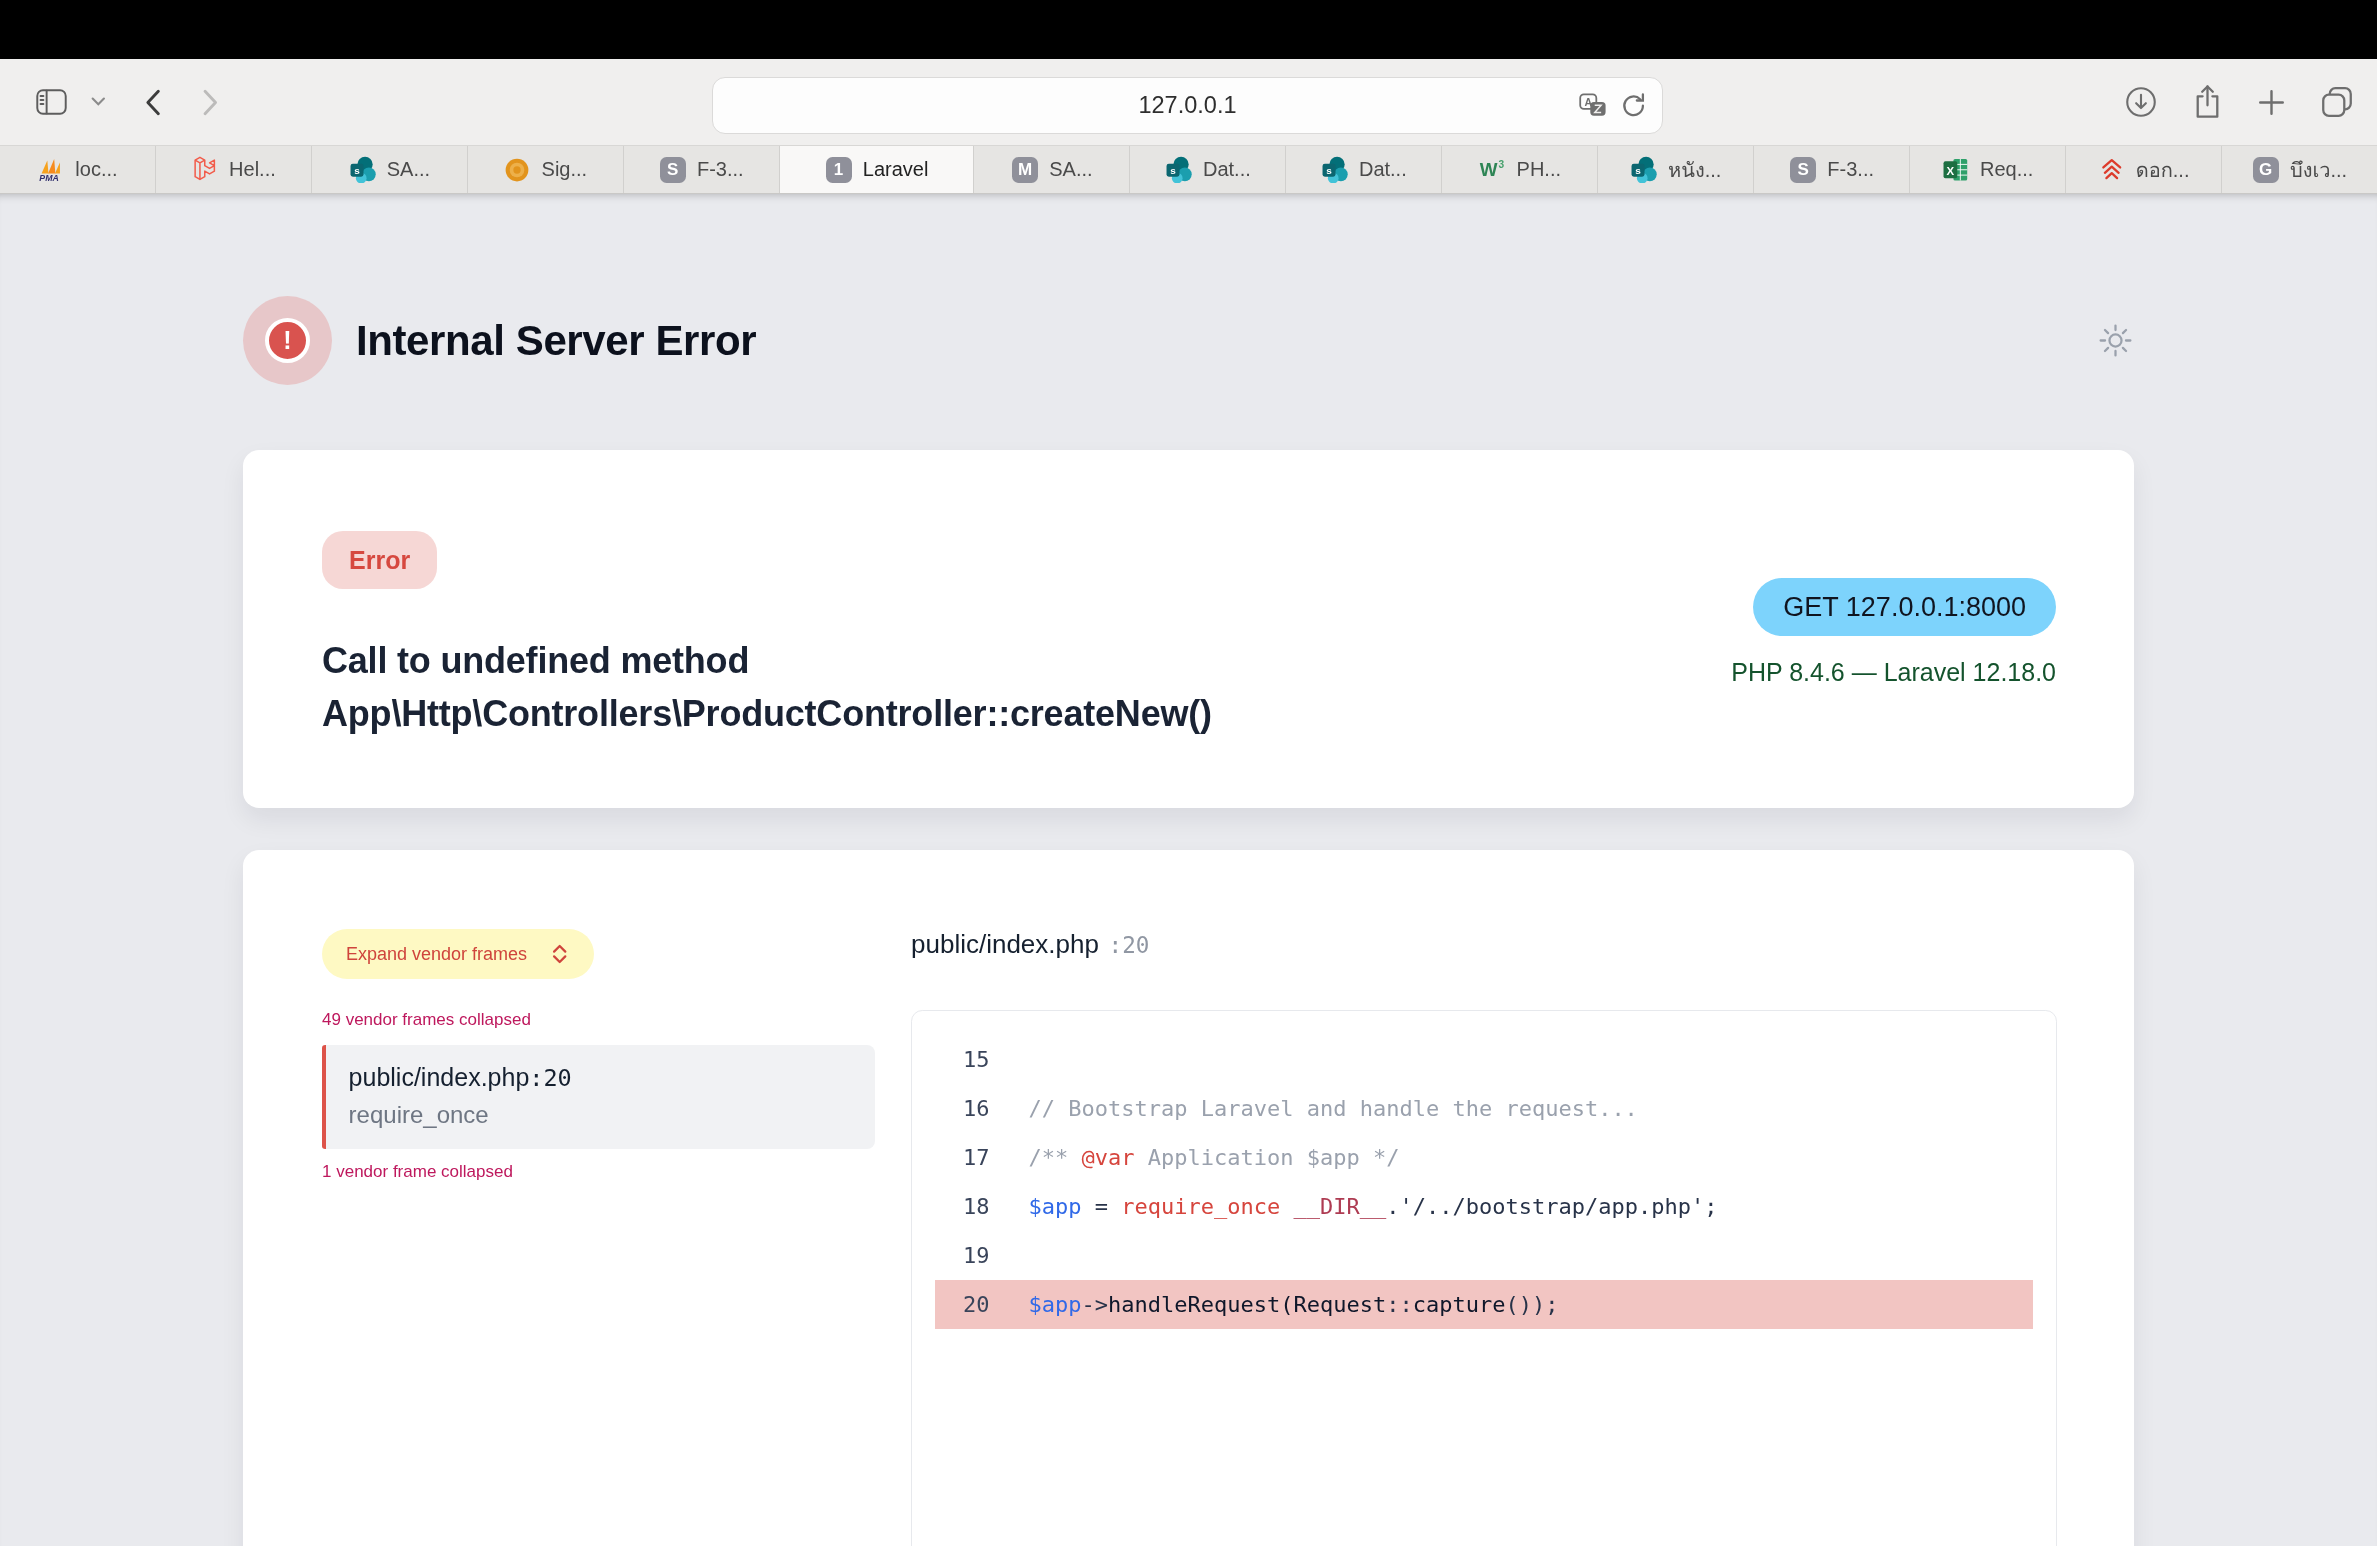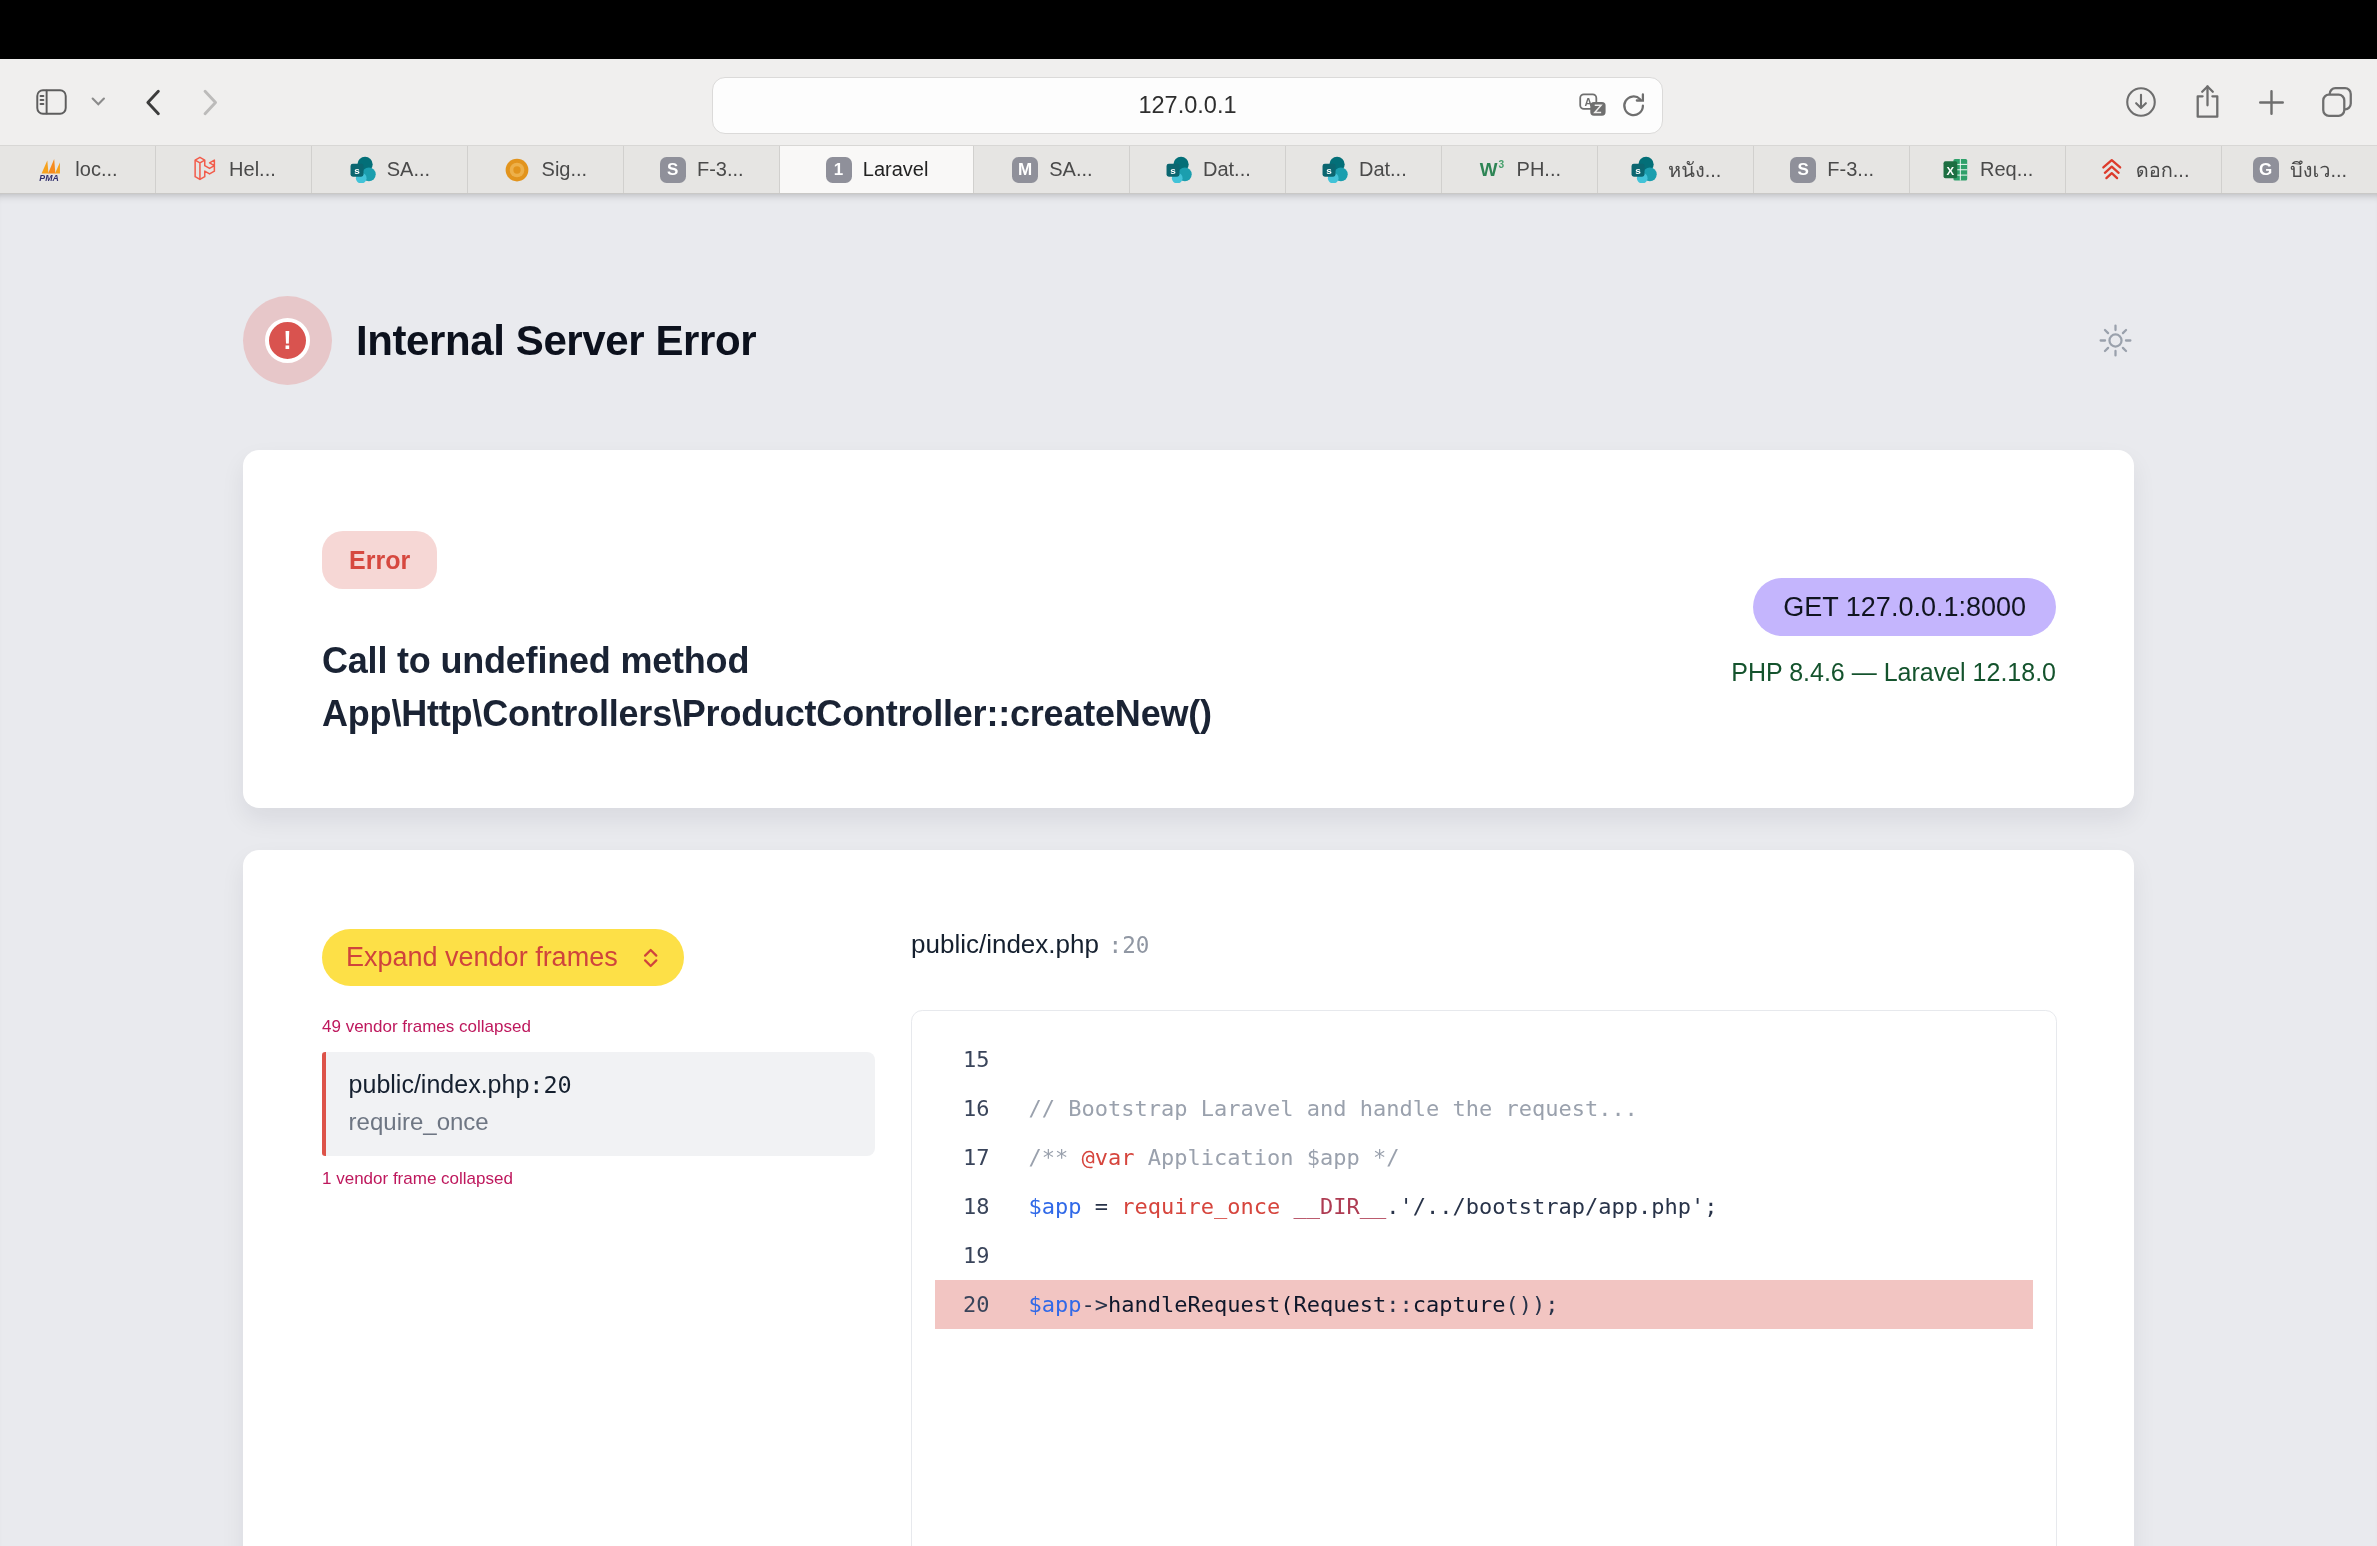--- a/index.html
+++ b/index.html
@@ -35,26 +35,26 @@
   .alert-inner{width:37px;height:37px;border-radius:50%;background:#d9534f;border:4px solid #fff;color:#fff;
     font-weight:bold;font-size:25px;display:flex;align-items:center;justify-content:center;}
   h1{font-size:42px;color:#0c111d;margin:0 0 0 24px;font-weight:700;letter-spacing:-0.4px;}
   .sun{margin-left:auto;cursor:pointer;display:flex;}
   .card{background:#fff;border-radius:16px;margin:0 243px;box-shadow:0 11.3px 24px rgba(15,20,40,.07);}
   .card1{margin-top:65px;height:358px;box-sizing:border-box;padding:81px 78px 0 79px;display:flex;justify-content:space-between;}
   .err-badge{display:inline-block;background:#f6d7d5;color:#d6483f;font-size:25px;font-weight:600;
     padding:14.6px 27px;border-radius:21px;}
   .err-msg{margin-top:45px;font-size:36px;font-weight:600;color:#1a2334;line-height:53px;letter-spacing:-0.2px;}
   .card1-right{display:flex;flex-direction:column;align-items:flex-end;padding-top:47px;flex:none;}
-  .get-badge{background:#c4b5fd;color:#10141f;font-size:27px;padding:13.7px 30px;border-radius:32px;}
+  .get-badge{background:#7dd3fc;color:#10141f;font-size:27px;padding:13.7px 30px;border-radius:32px;}
   .runtime{margin-top:22px;font-size:25px;color:#14532d;}
   .card2{margin-top:42px;height:1132px;box-sizing:border-box;padding:79px 77px 0 79px;display:flex;gap:36px;}
   .trace-left{width:553px;flex:none;}
-  .expand-btn{display:inline-flex;align-items:center;gap:23px;background:#fde047;border:none;color:#cf443c;
-    font-size:27px;font-weight:500;font-family:inherit;padding:13px 24px;border-radius:30px;cursor:pointer;}
+  .expand-btn{display:inline-flex;align-items:center;gap:23px;background:#fef9c3;border:none;color:#cf443c;
+    font-size:18px;font-weight:500;font-family:inherit;padding:13px 24px;border-radius:30px;cursor:pointer;}
   .note{font-size:17px;color:#be185d;margin-top:31px;}
   .frame-item{margin-top:14.6px;background:#f1f2f4;border-left:4px solid #dd5349;border-radius:3.2px 8px 8px 3.2px;
     padding:18px 22.6px 19.4px;cursor:pointer;}
   .frame-file{font-size:25px;color:#15202f;}
   .mono{font-family:"DejaVu Sans Mono",monospace;}
   .frame-file .mono{font-size:23.5px;}
   .frame-method{margin-top:9.7px;font-size:24px;color:#6e7683;}
   .note-bottom{margin-top:13px;}
   .trace-right{flex:1;min-width:0;}
   .code-header{font-size:26px;color:#15202f;}

